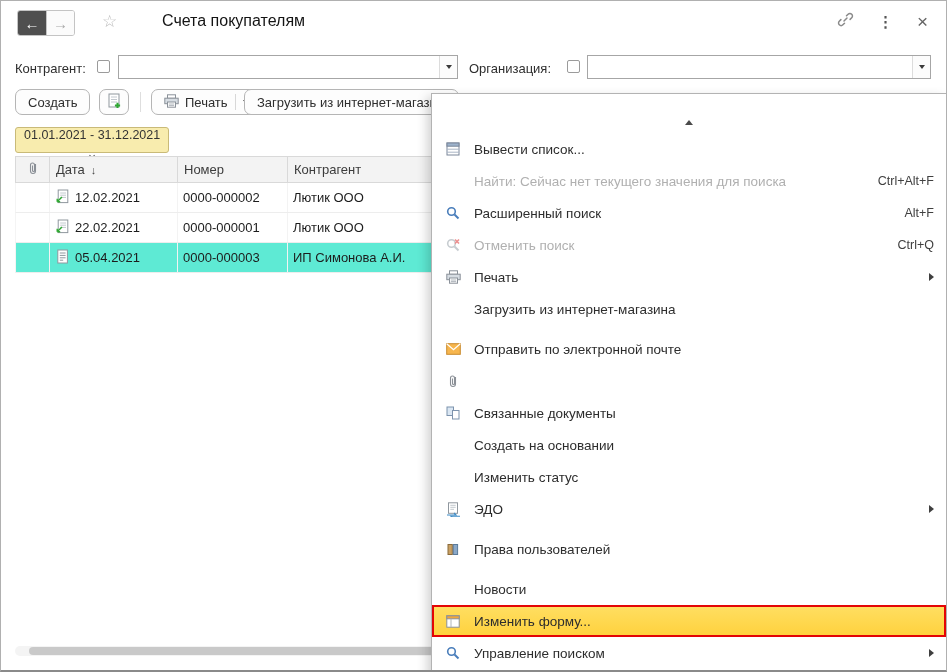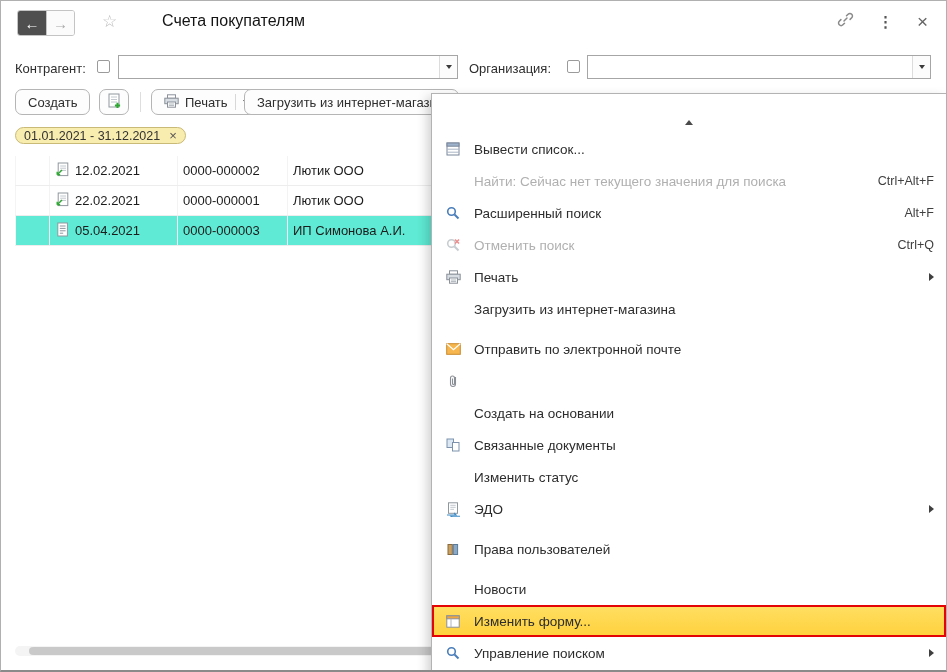--- a/index.html
+++ b/index.html
@@ -27,21 +27,21 @@
   .combo-btn { width: 18px; display: flex; align-items: center; justify-content: center; border-left: 1px solid #dcdcdc; background: #fcfcfc; }
   .caret-down { width: 0; height: 0; border-left: 3.5px solid transparent; border-right: 3.5px solid transparent; border-top: 4.5px solid #3a3a3a; }
 
   
   .btn { position: absolute; top: 88px; height: 26px; display: inline-flex; align-items: center; gap: 6px; padding: 0 12px; background: #fdfdfd; border: 1px solid #b5b5b5; border-radius: 7px; font-size: 13px; color: #2e2e2e; white-space: nowrap; overflow: hidden; }
   .iconbtn { padding: 0; width: 30px; justify-content: center; }
   .btn .divider { width: 1px; height: 16px; background: #d8d8d8; margin: 0 1px; }
   .tsep { position: absolute; left: 139px; top: 91px; width: 1px; height: 20px; background: #dedede; }
 
   
-  .chip { position: absolute; left: 14px; top: 126px; height: 17px; display: inline-flex; align-items: center; background: #f8ecae; border: 1px solid #c9ba78; border-radius: 10px; padding: 0 8px; font-size: 12.5px; color: #333; gap: 9px; }
+  .chip { position: absolute; left: 14px; top: 126px; height: 26px; display: inline-flex; align-items: center; background: #f8ecae; border: 1px solid #c9ba78; border-radius: 3px; padding: 0 8px; font-size: 12.5px; color: #333; gap: 9px; flex-direction: column; }
   .chip-close { font-size: 13px; color: #555; line-height: 1; }
 
   
   .table { position: absolute; left: 14px; top: 155px; width: 424px; font-size: 13px; }
   .thead { display: flex; height: 27px; background: #f3f3f3; border: 1px solid #d9d9d9; color: #3c3c3c; }
   .th { padding: 0 6px; height: 100%; display: flex; align-items: center; gap: 6px; border-right: 1px solid #d9d9d9; }
   .col-att { width: 34px; justify-content: center; }
   .col-date { width: 128px; }
   .col-num { width: 110px; }
   .col-contr { flex: 1; border-right: none; }
@@ -153,20 +153,39 @@
   <div class="btn" style="left:243px; width:215px">
       <span style="overflow:hidden; white-space:nowrap">Загрузить из интернет-магазина</span>
     </div>
 
   <div class="chip">
     <span>01.01.2021 - 31.12.2021</span>
     <span class="chip-close">×</span>
   </div>
 
   <div class="table">
+    <div class="thead">
+      <div class="th col-att">
+        <span>
+          <svg width="10" height="14" viewBox="0 0 10 14">
+              <path d="M7.5 3 L7.5 10 a2.5 2.5 0 0 1-5 0 L2.5 4 a2 2 0 0 1 4 0 L6.5 9.5 a1 1 0 0 1-2 0 L4.5 4.5" fill="none" stroke="#8a8f96" stroke-width="1.1"></path>
+            </svg>
+        </span>
+      </div>
+      <div class="th col-date">
+        <span>Дата</span>
+        <span class="sort-arrow">↓</span>
+      </div>
+      <div class="th col-num">
+          <span>Номер</span>
+        </div>
+      <div class="th col-contr">
+          <span>Контрагент</span>
+        </div>
+    </div>
 
     <div class="trow">
       <div class="td col-att"></div>
       <div class="td col-date">
         <span>
           <svg width="15" height="15" viewBox="0 0 15 15">
               <rect x="3.2" y="1" width="9.6" height="12.6" fill="#fff" stroke="#8f979e"></rect>
               <line x1="5.2" y1="4" x2="11" y2="4" stroke="#c2c8ce"></line>
               <line x1="5.2" y1="6.2" x2="11" y2="6.2" stroke="#c2c8ce"></line>
               <line x1="5.2" y1="8.4" x2="11" y2="8.4" stroke="#c2c8ce"></line>
@@ -312,32 +331,32 @@
 
     <div class="mi">
       <span class="mic">
         <svg width="10" height="14" viewBox="0 0 10 14">
             <path d="M7.5 3 L7.5 10 a2.5 2.5 0 0 1-5 0 L2.5 4 a2 2 0 0 1 4 0 L6.5 9.5 a1 1 0 0 1-2 0 L4.5 4.5" fill="none" stroke="#8a8f96" stroke-width="1.1"></path>
           </svg>
       </span>
     </div>
 
     <div class="mi">
-      <span class="mic"></span>
-      <span class="mil">Создать на основании</span>
-    </div>
-
-    <div class="mi">
       <span class="mic">
         <svg width="14" height="14" viewBox="0 0 14 14">
             <rect x="1" y="1" width="6.5" height="8.5" fill="#dbe7f3" stroke="#7d93ad"></rect>
             <rect x="6.5" y="4.5" width="6.5" height="8.5" fill="#fff" stroke="#7d93ad"></rect>
           </svg>
       </span>
       <span class="mil">Связанные документы</span>
+    </div>
+
+    <div class="mi">
+      <span class="mic"></span>
+      <span class="mil">Создать на основании</span>
     </div>
 
     <div class="mi">
       <span class="mic"></span>
       <span class="mil">Изменить статус</span>
     </div>
 
     <div class="mi">
       <span class="mic">
         <svg width="15" height="15" viewBox="0 0 15 15">

